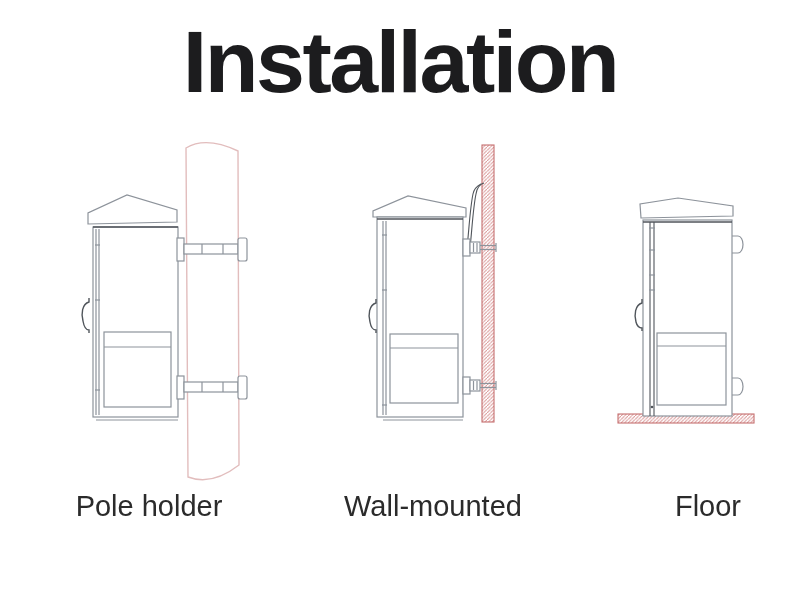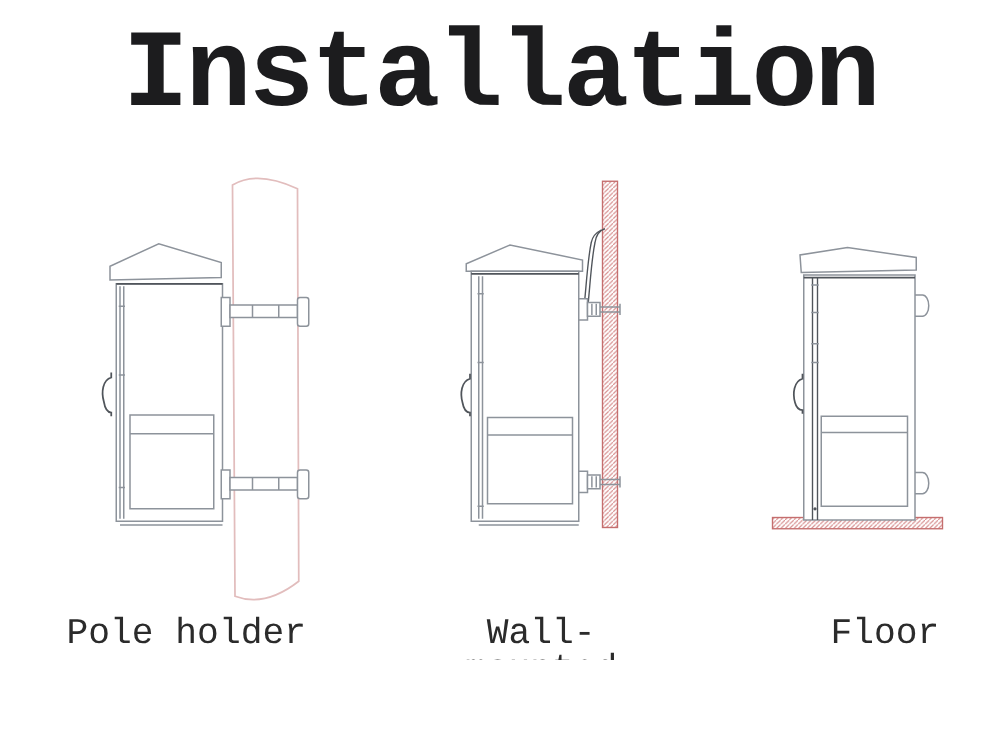--- a/index.html
+++ b/index.html
@@ -2,21 +2,21 @@
 <html style="--background: #ffffff; --title-text: #1c1c1e; --label-text: #2b2b2b; --line-gray: #8d939b; --line-dark: #50555b; --pole-pink: #e2bdbd; --hatch-red: #d68e8e; --hatch-border: #c56e6e; --diagram-fill: #ffffff;"><head>
 <meta charset="utf-8">
 <style>
   :root{
     --background:#ffffff; --title-text:#1c1c1e; --label-text:#2b2b2b;
     --line-gray:#8d939b; --line-dark:#50555b; --pole-pink:#e2bdbd;
     --hatch-red:#d68e8e; --hatch-border:#c56e6e; --diagram-fill:#ffffff;
   }
   html,body{margin:0;padding:0;background:var(--background);}
   .page{position:relative;width:800px;height:528px;background:var(--background);
-        overflow:hidden;font-family:Liberation Mono, monospace;}
+        overflow:hidden;font-family:Liberation Sans, sans-serif;}
   .title{position:absolute;top:18px;left:0;width:800px;text-align:center;
          font-size:88px;font-weight:bold;letter-spacing:-2.5px;line-height:1;
          color:var(--title-text);}
   .fig{position:absolute;}
   .fig1{left:60px;top:135px;}
   .fig2{left:340px;top:140px;}
   .fig3{left:600px;top:150px;}
   .cap{position:absolute;top:492px;width:200px;text-align:center;
        font-size:29px;line-height:1;color:var(--label-text);}
   .cap1{left:49px;} .cap2{left:333px;} .cap3{left:608px;}

